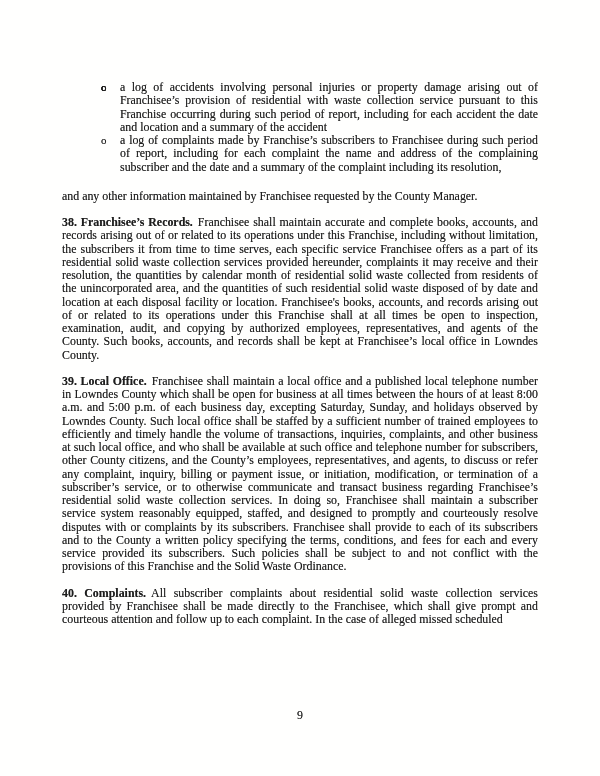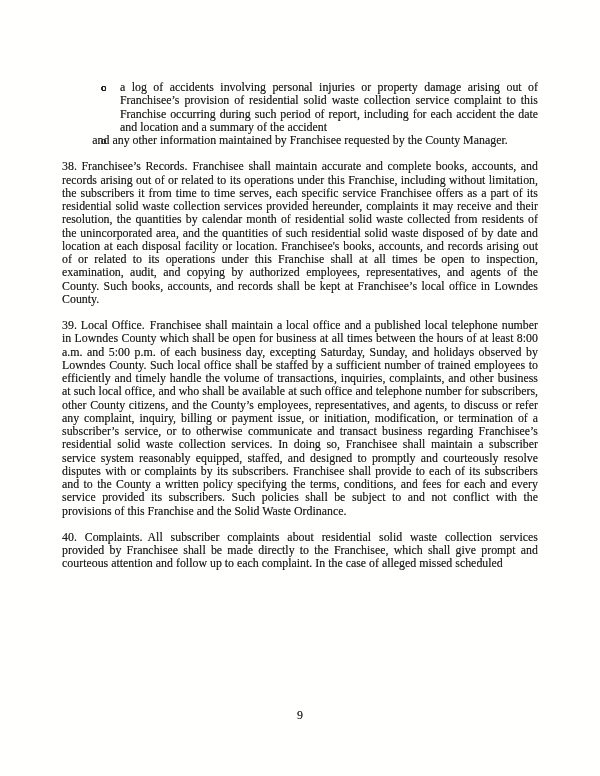--- a/index.html
+++ b/index.html
@@ -44,25 +44,25 @@
     position: absolute;
     left: 39px;
     top: 0;
     font-size: 11px;
   }
   p {
     margin: 0 0 13px 0;
     text-align: justify;
   }
   p.continuation {
-    text-align: center;
-    margin: 0 0 13px 0;
+    text-align: left;
+    margin: 16px 0 13px 0;
   }
   .sec-heading {
-    font-weight: normal;
+    font-weight: bold;
     margin-right: 5px;
   }
   p.last-section {
     margin-bottom: 0;
   }
   .page-number {
     position: absolute;
     left: 0;
     right: 0;
     bottom: 53px;
@@ -79,23 +79,23 @@
 
     <ul class="bullet-list">
       <li>
         <span class="marker">o</span>
       </li>
       <li>
         <span class="marker">o</span>
       </li>
       <li>
         <span class="marker">o</span>
-        <span>a log of accidents involving personal injuries or property damage arising out of Franchisee’s provision of residential solid waste collection service complaint to this Franchise occurring during such period of report, including for each accident the date and location and a summary of the accident</span>
+        <span>a log of accidents involving personal injuries or property damage arising out of Franchisee’s provision of residential with waste collection service pursuant to this Franchise occurring during such period of report, including for each accident the date and location and a summary of the accident</span>
       </li>
-      <li><span class="marker">o</span></li>
+      <li><span class="marker">o</span><span>a log of complaints made by Franchise’s subscribers to Franchisee during such period of report, including for each complaint the name and address of the complaining subscriber and the date and a summary of the complaint including its resolution,</span></li>
     </ul>
 
     <p class="continuation">and any other information maintained by Franchisee requested by the County Manager.</p>
 
     <p class="section">
       <strong class="sec-heading">38. Franchisee’s Records.</strong><span>Franchisee shall maintain accurate and complete books, accounts, and records arising out of or related to its operations under this Franchise, including without limitation, the subscribers it from time to time serves, each specific service Franchisee offers as a part of its residential solid waste collection services provided hereunder, complaints it may receive and their resolution, the quantities by calendar month of residential solid waste collected from residents of the unincorporated area, and the quantities of such residential solid waste disposed of by date and location at each disposal facility or location.  Franchisee's books, accounts, and records arising out of or related to its operations under this Franchise shall at all times be open to inspection, examination, audit, and copying by authorized employees, representatives, and agents of the County. Such books, accounts, and records shall be kept at Franchisee’s local office in Lowndes County.</span>
     </p>
 
     <p class="section">
       <strong class="sec-heading">39. Local Office.</strong><span>Franchisee shall maintain a local office and a published local telephone number in Lowndes County which shall be open for business at all times between the hours of at least 8:00 a.m. and 5:00 p.m. of each business day, excepting Saturday, Sunday, and holidays observed by Lowndes County. Such local office shall be staffed by a sufficient number of trained employees to efficiently and timely handle the volume of transactions, inquiries, complaints, and other business at such local office, and who shall be available at such office and telephone number for subscribers, other County citizens, and the County’s employees, representatives, and agents, to discuss or refer any complaint, inquiry, billing or payment issue, or initiation, modification, or termination of a subscriber’s service, or to otherwise communicate and transact business regarding Franchisee’s residential solid waste collection services. In doing so, Franchisee shall maintain a subscriber service system reasonably equipped, staffed, and designed to promptly and courteously resolve disputes with or complaints by its subscribers. Franchisee shall provide to each of its subscribers and to the County a written policy specifying the terms, conditions, and fees for each and every service provided its subscribers. Such policies shall be subject to and not conflict with the provisions of this Franchise and the Solid Waste Ordinance.</span>

